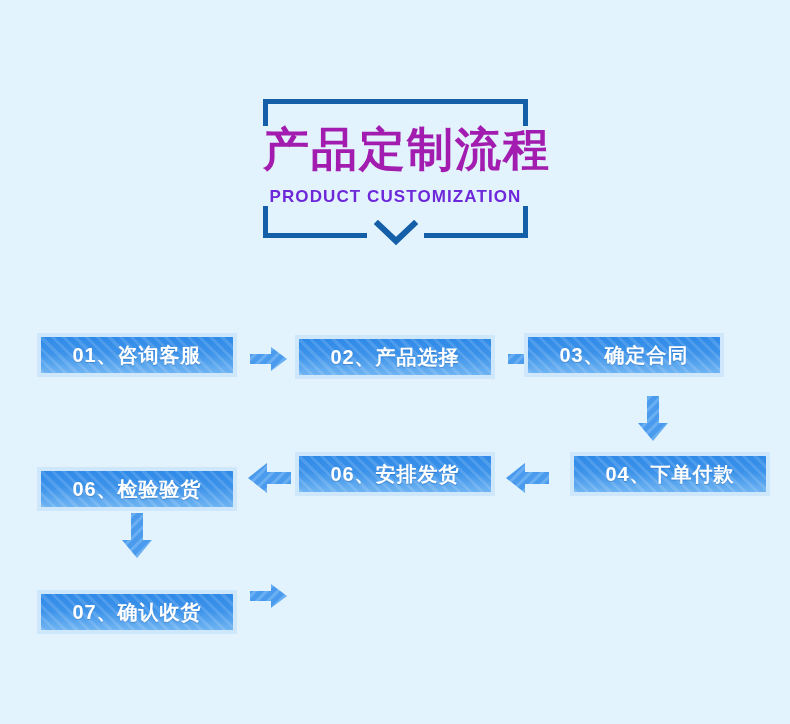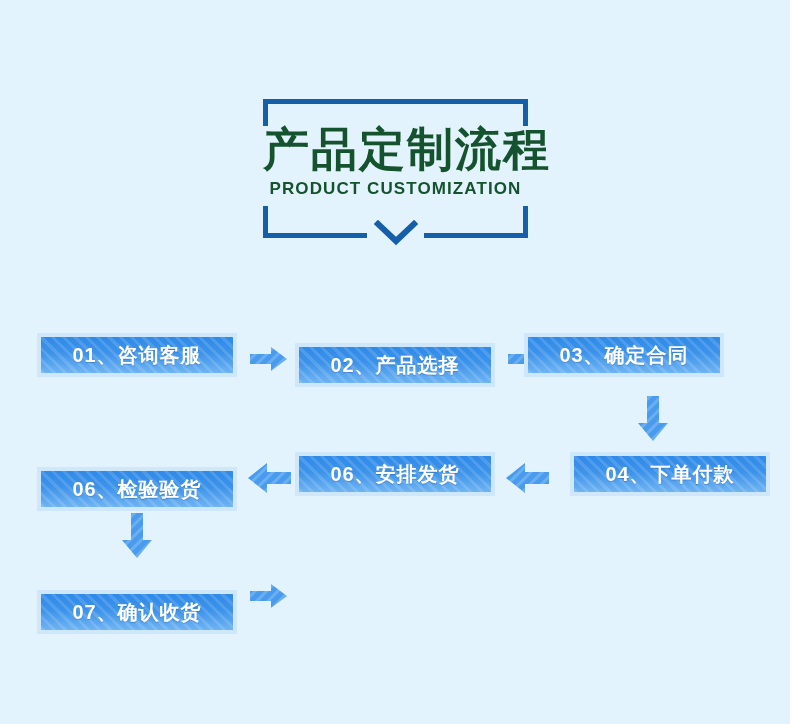--- a/index.html
+++ b/index.html
@@ -30,32 +30,32 @@
   .brk-bl{left:0;bottom:0;width:5px;height:32px;}
   .brk-br{right:0;bottom:0;width:5px;height:32px;}
 
   .header-title{
     position:absolute;
     left:0;top:24px;width:265px;
     text-align:left;
     font-size:46px;
     line-height:52px;
     font-weight:bold;
-    color:#14532d;
+    color:#a21caf;
     letter-spacing:2px;
     white-space:nowrap;
   }
   .header-sub{
     position:absolute;
-    left:0;top:80px;width:265px;
+    left:0;top:88px;width:265px;
     text-align:center;
     font-size:17px;
     line-height:20px;
     font-weight:bold;
-    color:#14532d;
+    color:#6d28d9;
     letter-spacing:1.1px;
     white-space:nowrap;
   }
   .header-chev{
     position:absolute;
     left:50%;bottom:-8px;
     transform:translateX(-50%);
     width:44px;height:26px;
   }
 
@@ -124,21 +124,21 @@
         <defs>
           <pattern id="stp" width="8" height="8" patternTransform="rotate(45)" patternUnits="userSpaceOnUse">
             <rect width="8" height="8" fill="#4a9bee"></rect>
             <rect width="3" height="8" fill="#69aff2"></rect>
           </pattern>
         </defs>
         <path d="M0 8 H21 V1 L37 13 L21 25 V18 H0 Z" fill="url(#stp)"></path>
       </svg>
     </div>
 
-    <div class="node" style="left:295px;top:343px;">
+    <div class="node" style="left:295px;top:335px;">
       <span class="node-label">02、产品选择</span>
     </div>
 
     <div class="arrow" style="left:508px;top:346px;">
       <svg width="38" height="26" viewBox="0 0 38 26">
         <path d="M0 8 H21 V1 L37 13 L21 25 V18 H0 Z" fill="url(#stp)"></path>
       </svg>
     </div>
 
     <div class="node" style="left:524px;top:333px;">

